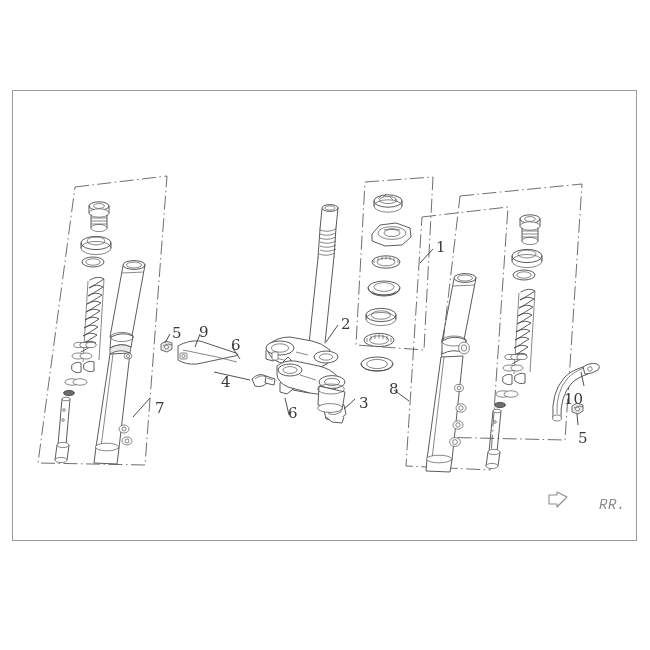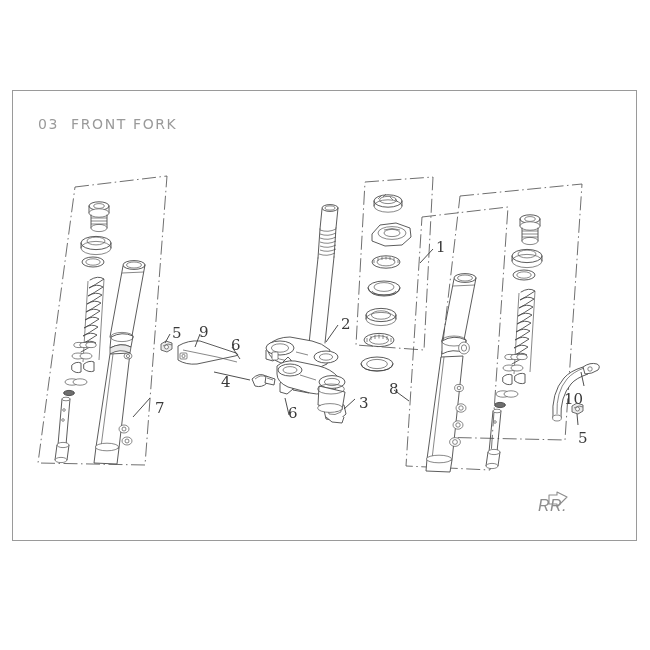--- a/index.html
+++ b/index.html
@@ -53,37 +53,36 @@
   .callout-num {
     position: absolute;
     font-size: 15px;
     color: #3a3a3a;
     font-family: "DejaVu Serif", serif;
     user-select: none;
     line-height: 1;
   }
   #rr-label {
     position: absolute;
-    left: 538px;
+    left: 599px;
     top: 497px;
-    font-size: 16px;
+    font-size: 14px;
     font-style: italic;
     color: #8d8d8d;
-    font-family: Liberation Sans, sans-serif;
+    font-family: Liberation Mono, monospace;
     letter-spacing: 0.5px;
   }
 </style>
 </head>
 <body>
 
 <div id="page">
 
   <div id="diagram-frame"></div>
 
-  <div id="page-title">03  FRONT FORK</div>
 
   <svg id="svg-layer" viewBox="0 0 650 650" xmlns="http://www.w3.org/2000/svg">
     <defs>
       <style>
         .ln   { fill:none; stroke:#4a4a4a; stroke-width:0.9; stroke-linecap:round; stroke-linejoin:round; }
         .lnf  { fill:#ffffff; stroke:#4a4a4a; stroke-width:0.9; stroke-linejoin:round; }
         .thin { fill:none; stroke:#555; stroke-width:0.7; }
         .thinf{ fill:#ffffff; stroke:#555; stroke-width:0.7; }
         .box  { fill:none; stroke:#4a4a4a; stroke-width:0.8;
                 stroke-dasharray:14 3.5 1.5 3.5; }

